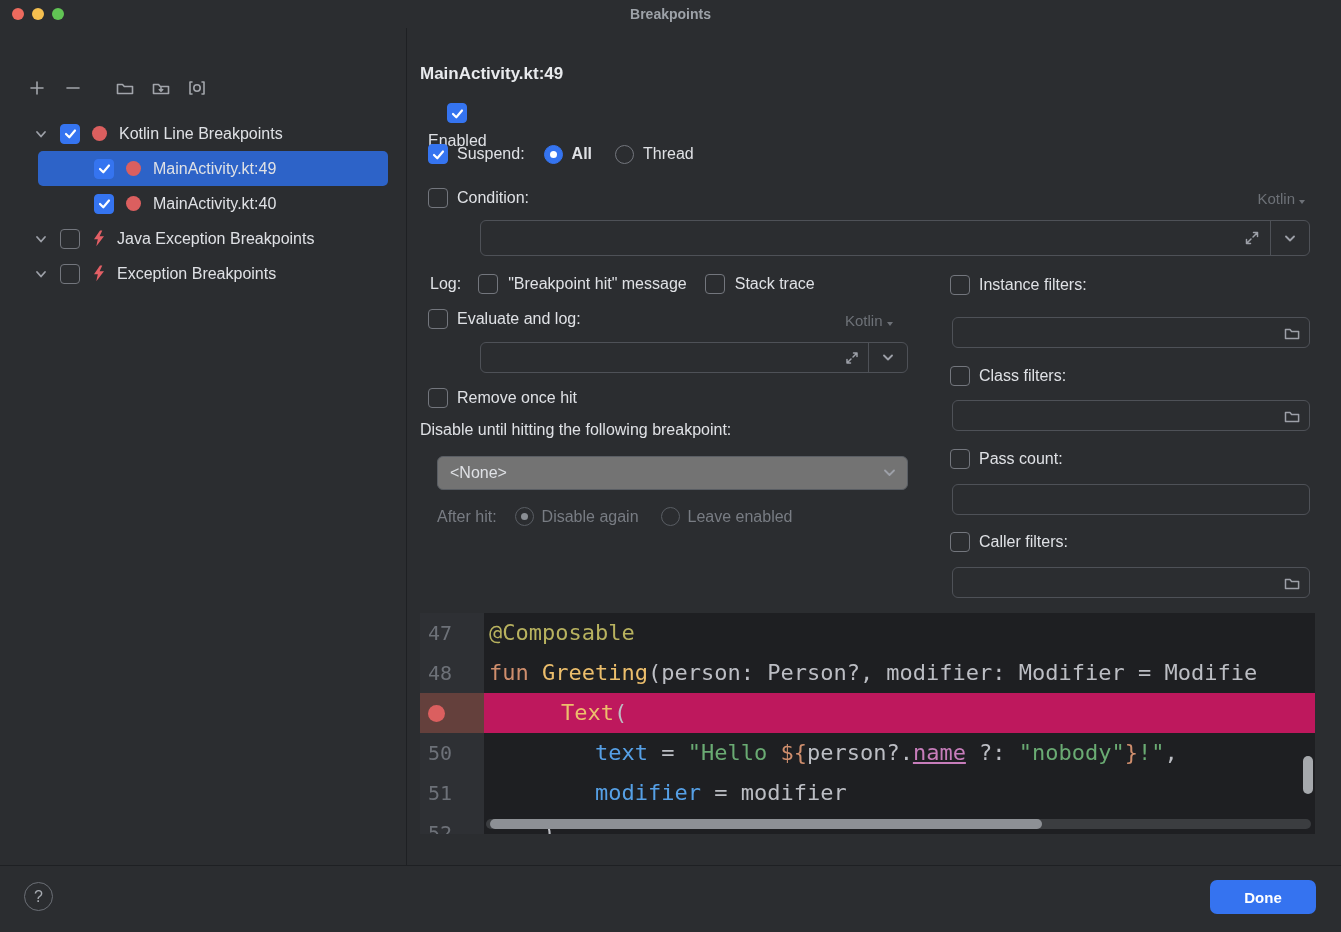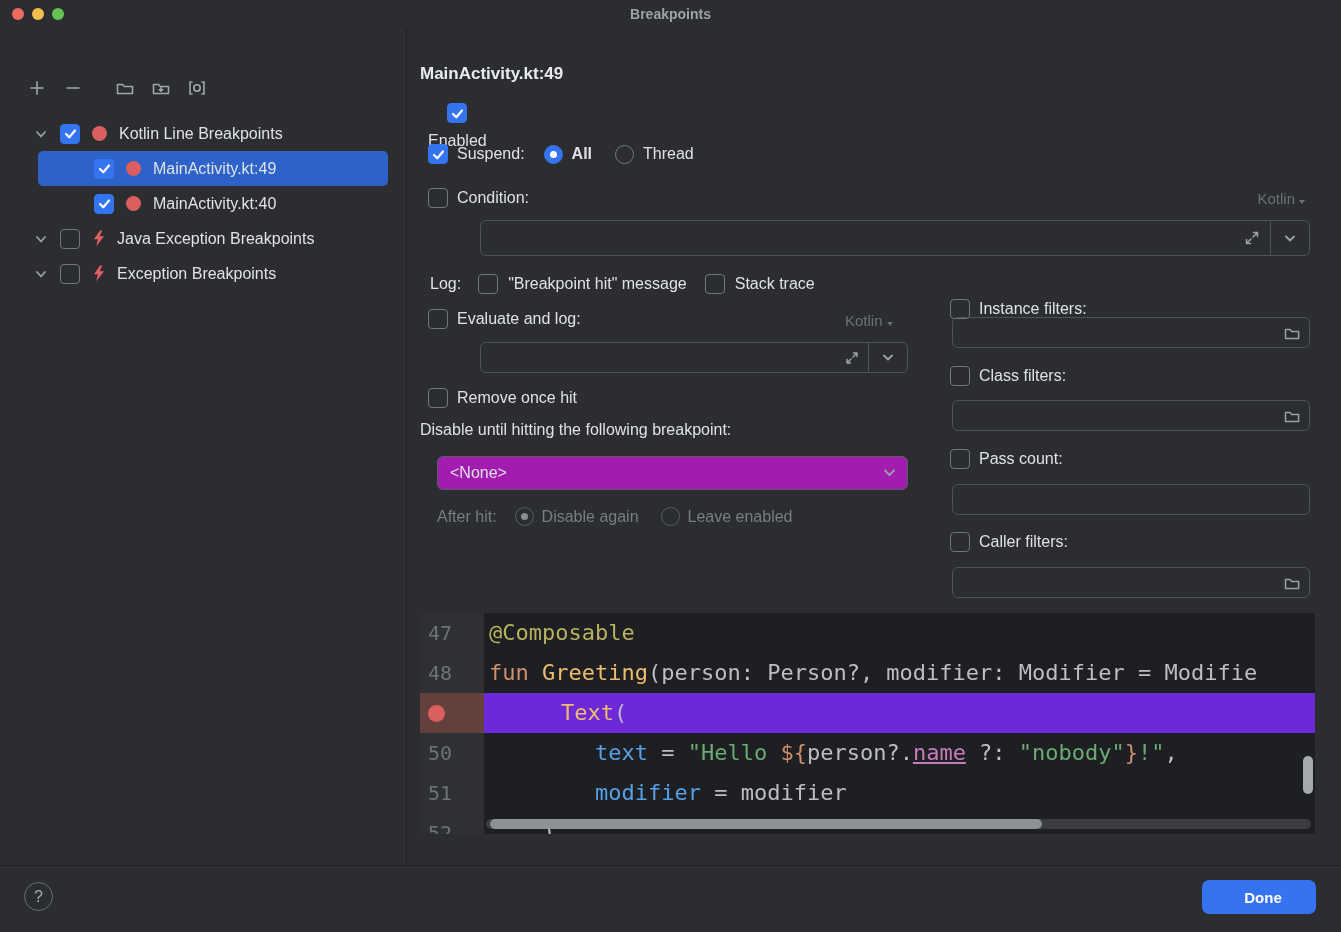--- a/index.html
+++ b/index.html
@@ -46,41 +46,41 @@
   .radio.dis{border-color:#595d63;}
   .radio.dis.on{background:transparent;}
   .radio.dis.on::after{background:#8a8e94;}
   .bold{font-weight:700;}
   .field{border:1px solid #4e5157;border-radius:6px;box-sizing:border-box;background:transparent;display:flex;align-items:center;}
   .field .spacer{flex:1;}
   .icnbtn{display:flex;align-items:center;justify-content:center;color:#9da0a8;}
   .icnbtn svg{stroke:currentColor;fill:none;stroke-width:1.5;stroke-linecap:round;stroke-linejoin:round;}
   .dd{width:38px;align-self:stretch;border-left:1px solid #4e5157;display:flex;align-items:center;justify-content:center;color:#9da0a8;}
   .dd svg{stroke:currentColor;fill:none;stroke-width:1.8;stroke-linecap:round;stroke-linejoin:round;}
-  .combo{background:#a21caf;border:1px solid #5a5e64;border-radius:6px;display:flex;align-items:center;padding:0 12px;font-size:16px;box-sizing:border-box;color:#dfe1e5;}
+  .combo{background:#737373;border:1px solid #5a5e64;border-radius:6px;display:flex;align-items:center;padding:0 12px;font-size:16px;box-sizing:border-box;color:#dfe1e5;}
   .combo .spacer{flex:1;}
   .lang{font-size:15px;color:#6d7177;display:flex;align-items:center;gap:4px;}
   .langarrow{width:0;height:0;border-left:3.5px solid transparent;border-right:3.5px solid transparent;border-top:4.5px solid #6d7177;margin-top:6px;}
   
   .editor{position:absolute;left:12px;top:585px;width:895px;height:221px;background:#1e1f22;overflow:hidden;font-family:"DejaVu Sans Mono", monospace;}
   .cline{display:flex;height:40px;}
   .gut{width:64px;flex:none;background:#2e3034;color:#6d7178;font-size:20px;line-height:40px;padding-left:8px;box-sizing:border-box;display:flex;align-items:center;}
   .codetxt{flex:1;font-size:22px;line-height:40px;white-space:pre;color:#bcbec4;padding-left:5px;}
   .cline.bp .gut{background:#64403c;}
-  .cline.bp .codetxt{background:#6d28d9;padding-left:24px;}
+  .cline.bp .codetxt{background:#be185d;padding-left:24px;}
   .eddot{width:17px;height:17px;border-radius:50%;background:#db5f5f;margin-left:0px;}
   .ann{color:#b8b25f}.kw{color:#cf8e6d}.fn{color:#ecbe6c}.str{color:#6aab73}
   .nmd{color:#56a0e6}.prop{color:#c77dbb;text-decoration:underline}.intp{color:#cf8e6d}
   .hsb{position:absolute;left:66px;right:4px;bottom:5px;height:10px;border-radius:5px;background:#3b3d40;}
   .hsb-thumb{position:absolute;left:4px;width:552px;top:0;bottom:0;border-radius:5px;background:#8d9095;}
   .vsb{position:absolute;right:2px;top:143px;width:10px;height:38px;border-radius:5px;background:#a6a9ad;}
   
   .footer{position:absolute;left:0;right:0;bottom:0;height:66px;border-top:1px solid #1e2023;}
   .help{position:absolute;left:24px;top:16px;width:29px;height:29px;border:1.6px solid #6b6f76;border-radius:50%;color:#a7abb1;display:flex;align-items:center;justify-content:center;font-size:16px;box-sizing:border-box;}
-  .done{position:absolute;right:25px;top:14px;width:106px;height:34px;background:#3573f0;border-radius:7px;color:#fff;font-size:15px;font-weight:600;display:flex;align-items:center;justify-content:center;padding-left:8px;}
+  .done{position:absolute;right:25px;top:14px;width:106px;height:34px;background:#3573f0;border-radius:7px;color:#fff;font-size:15px;font-weight:600;display:flex;align-items:center;justify-content:center;}
 </style>
 </head>
 <body>
 
 <div class="titlebar">
   <div class="lights">
     <span class="light red"></span>
     <span class="light yellow"></span>
     <span class="light green"></span>
   </div>
@@ -277,21 +277,21 @@
   </div>
 
   <div class="abs rowflex" style="left:29px;top:479px;gap:8px;">
     <span class="lbl gray">After hit:</span>
     <span class="radio dis on" style="margin-left:10px;"></span>
     <span class="lbl gray">Disable again</span>
     <span class="radio dis" style="margin-left:14px;"></span>
     <span class="lbl gray">Leave enabled</span>
   </div>
 
-  <div class="abs rowflex" style="left:542px;top:247px;margin-top:24px;">
+  <div class="abs rowflex" style="left:542px;top:247px;">
     <span class="cb"></span>
     <span class="lbl">Instance filters:</span>
   </div>
   <div class="abs field" style="left:544px;top:289px;width:358px;height:31px;">
     <span class="spacer"></span>
     <span class="icnbtn" style="margin-right:9px;">
         <svg width="16" height="14">
           <path d="M1.5 3.5h4.5l1.6 2h7v7h-13.1z"></path>
         </svg>
       </span>

